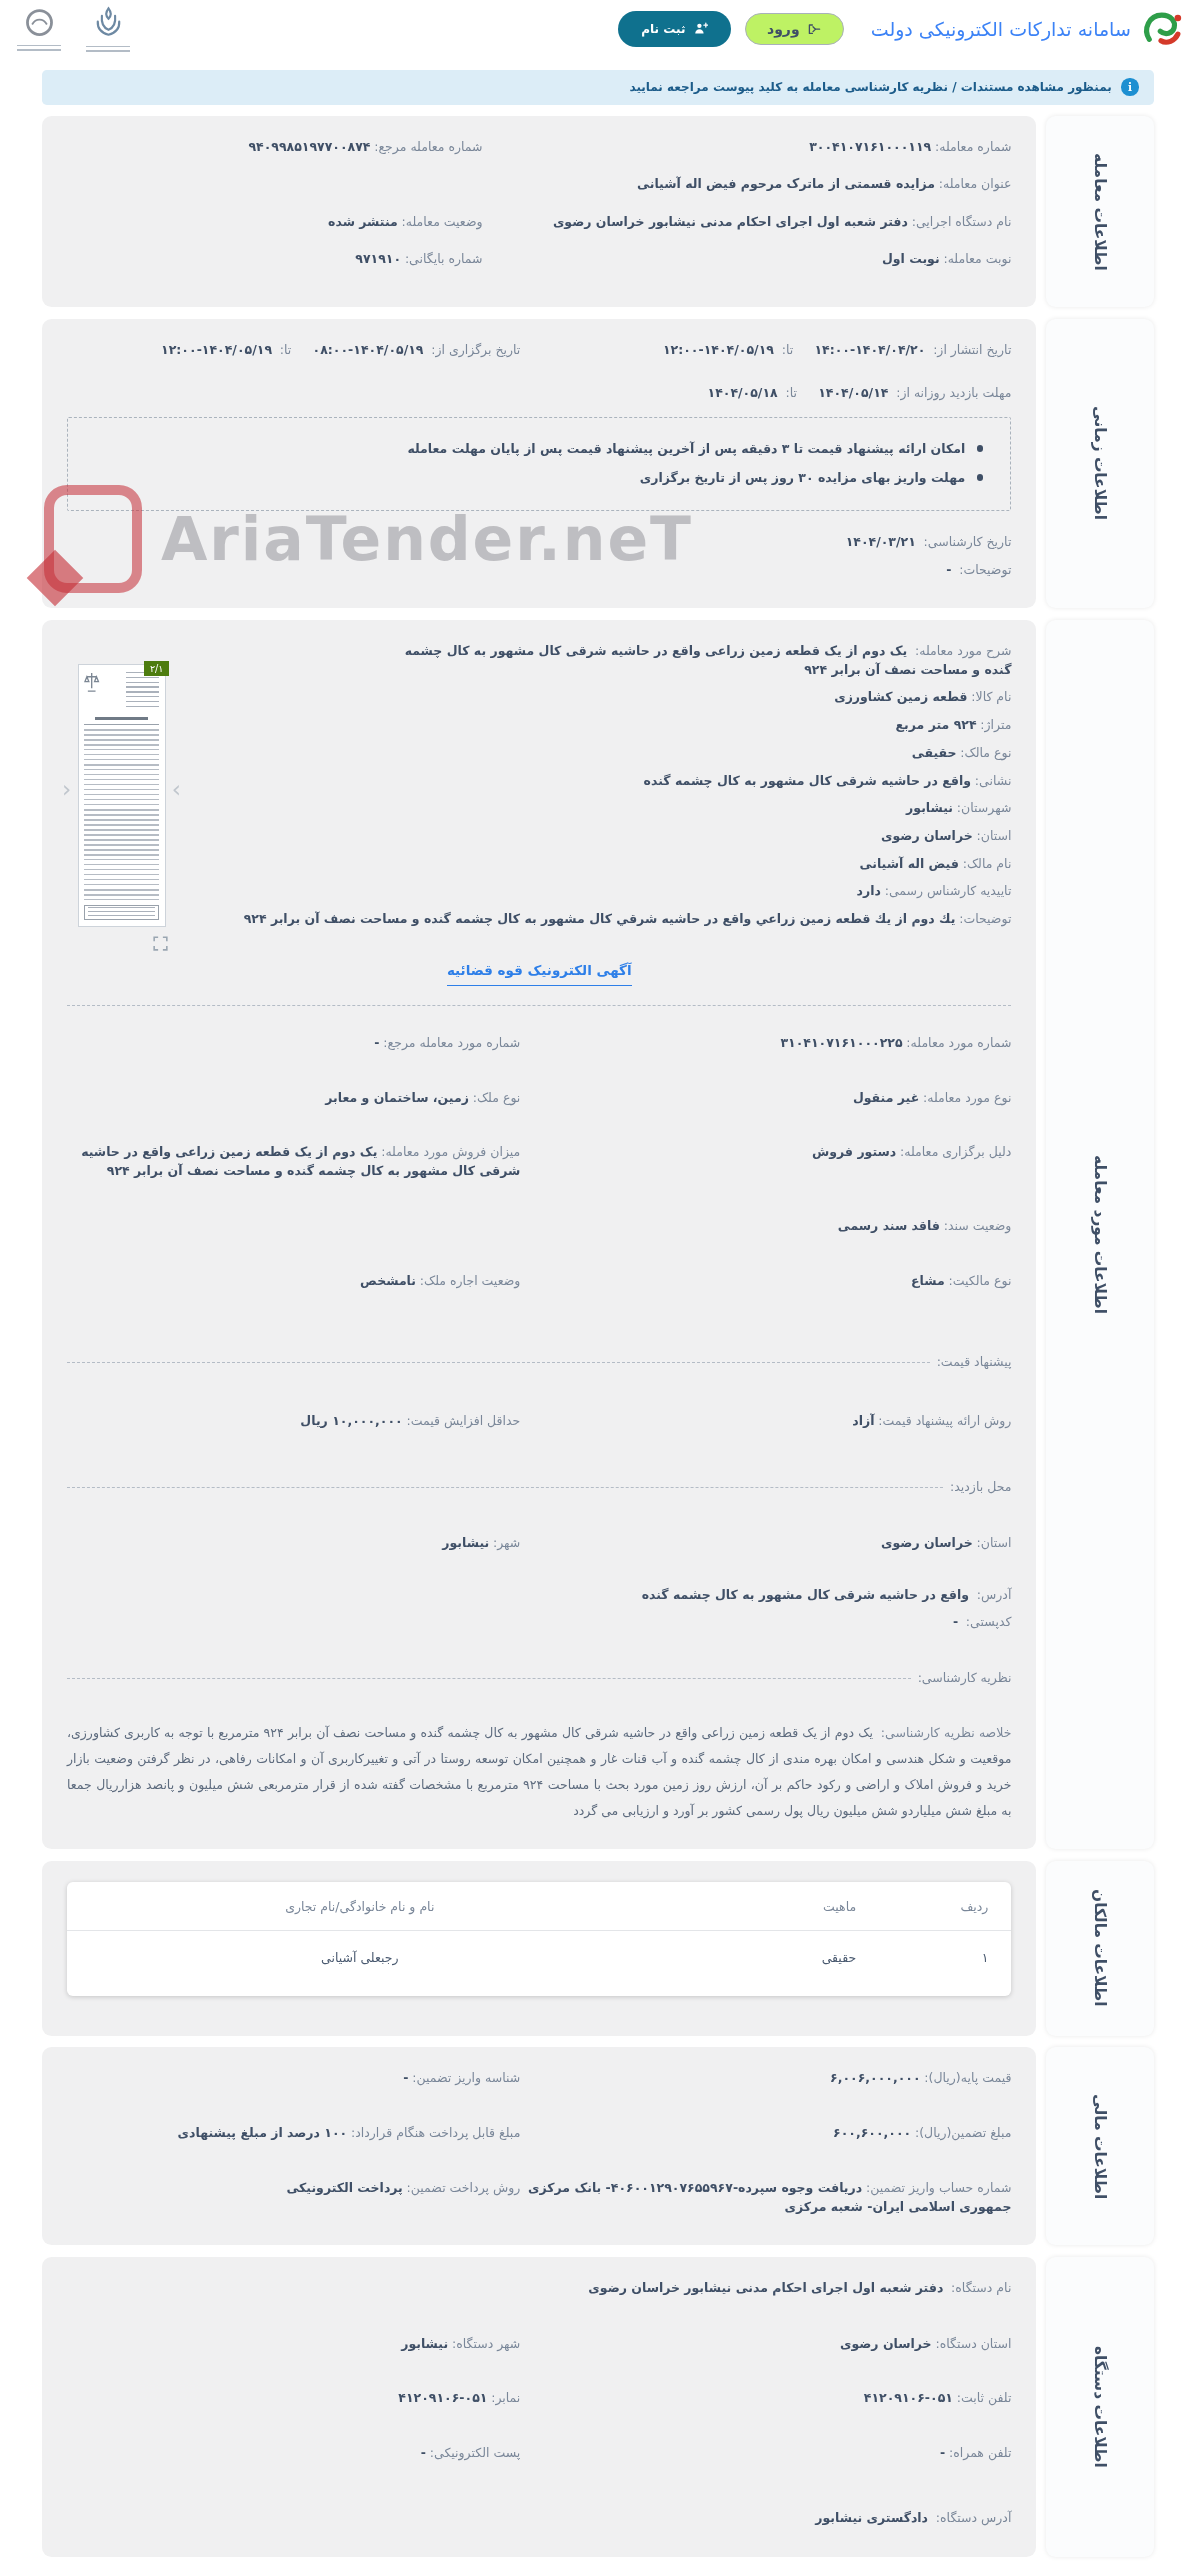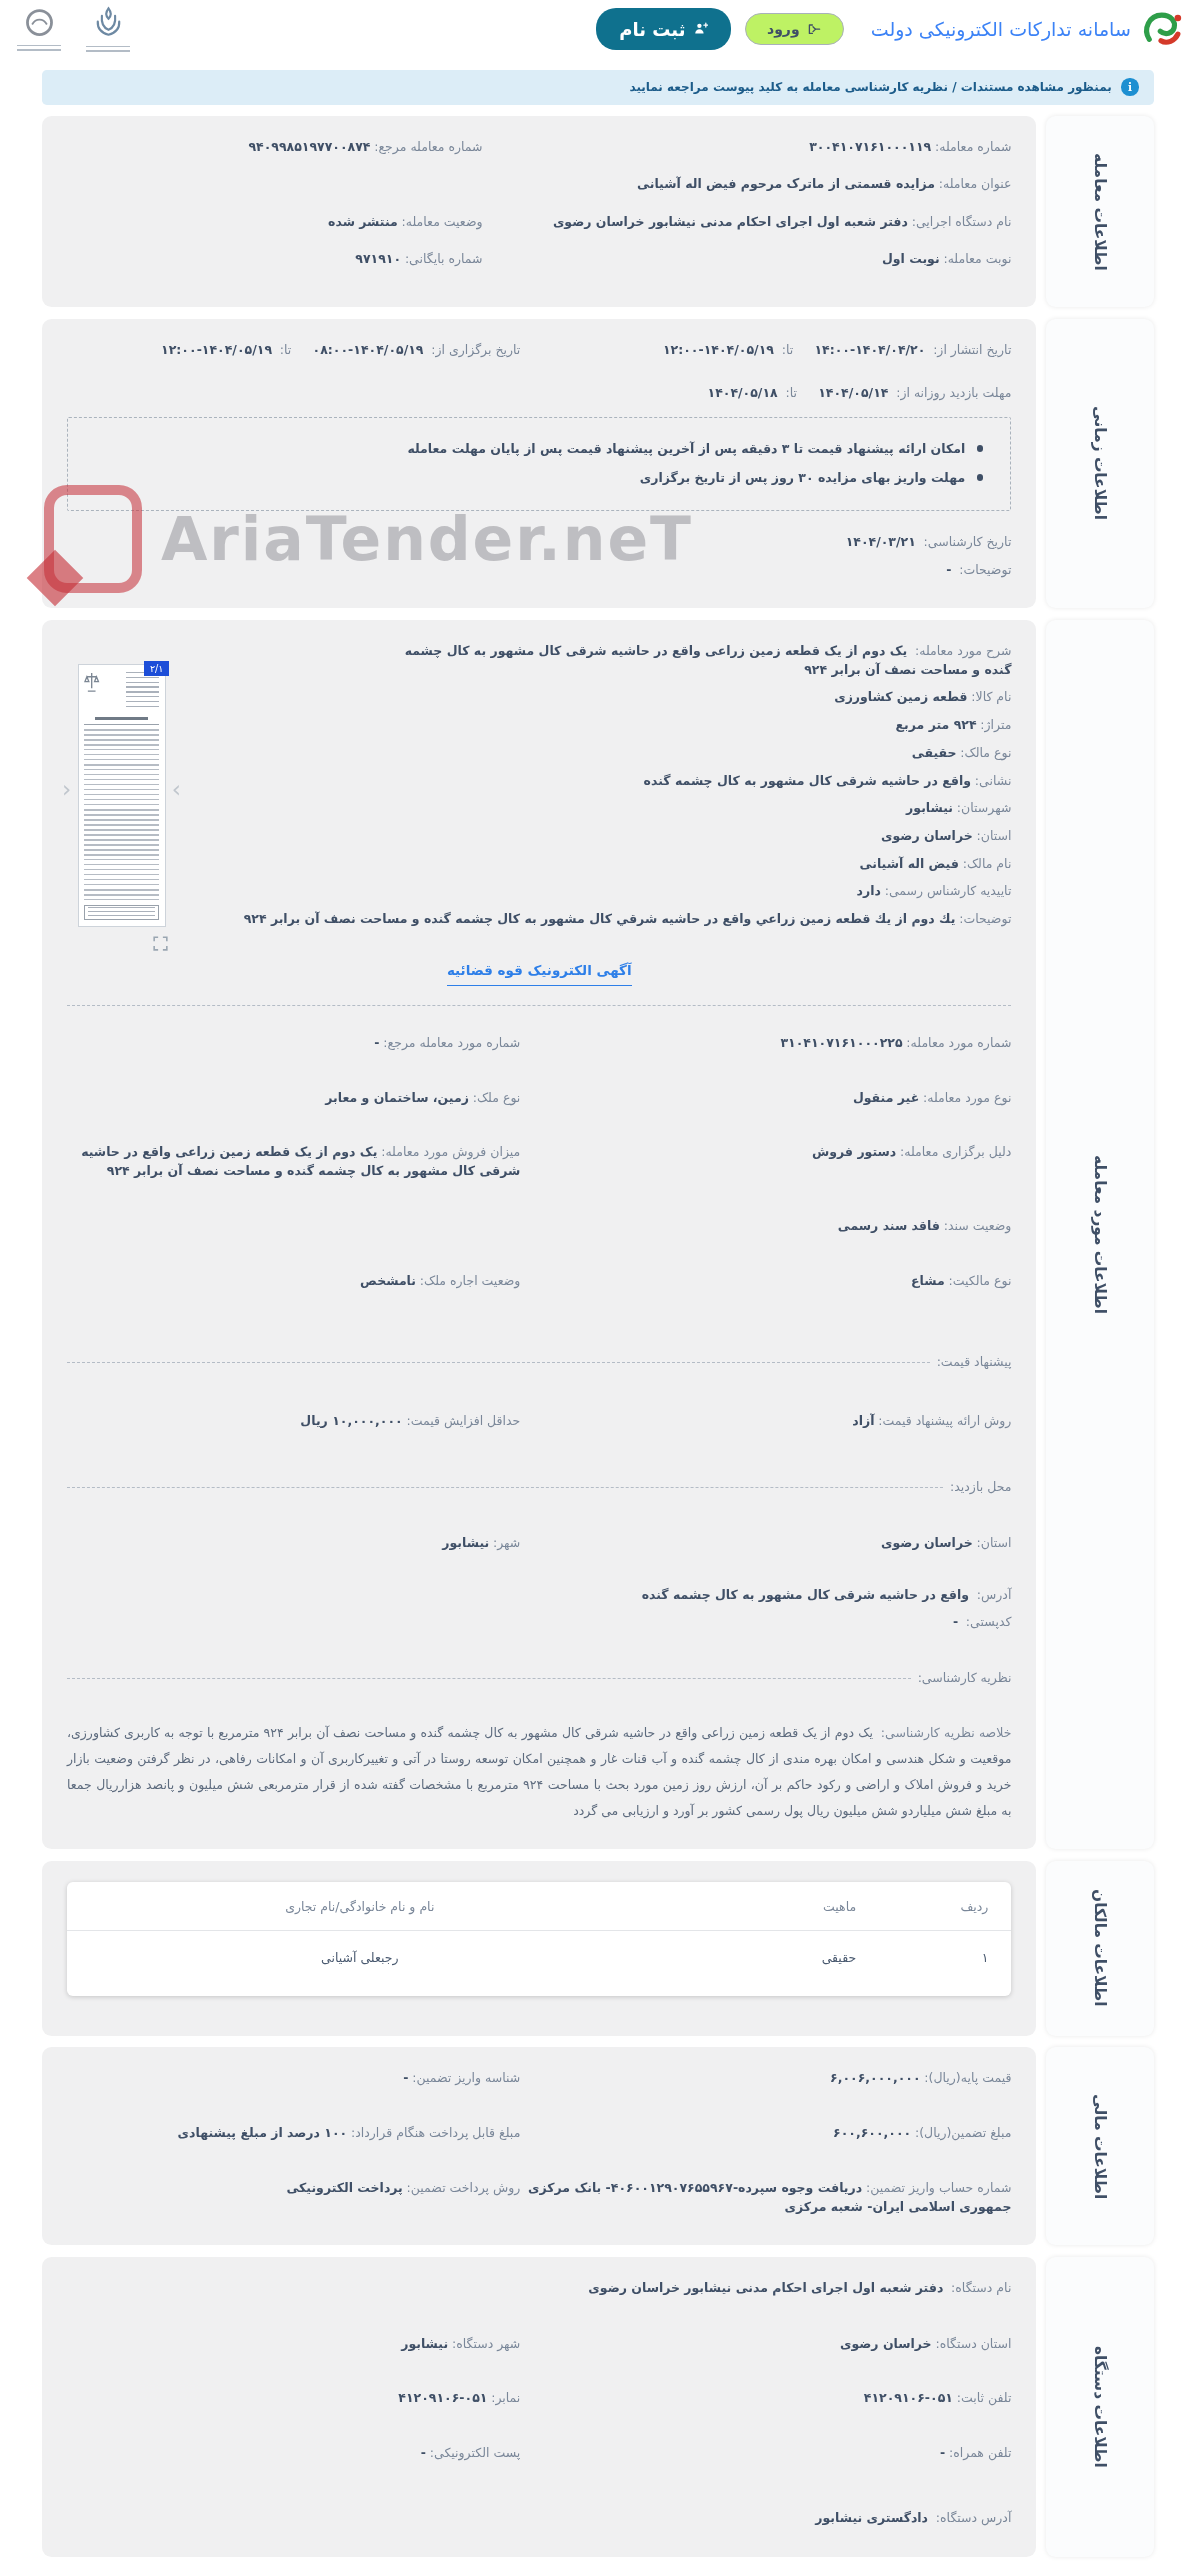--- a/index.html
+++ b/index.html
@@ -8,21 +8,21 @@
   .page { position:relative; width:1196px; min-height:2576px; overflow:hidden; }
 
   
   .hdr { display:flex; align-items:center; height:58px; padding:0 13.5px 0 9.6px; background:#fff; }
   .brand { display:flex; align-items:center; gap:7.7px; }
   .brand-title { font-size:19px; color:#3b82f6; }
   .pill-login { display:flex; align-items:center; gap:7.7px; margin-right:27px; background:#bef264;
     border:1px solid #a9b1ba; border-radius:17.3px; padding:6.7px 21px; font-size:14px; font-weight:700;
     color:#3f4f66; cursor:pointer; font-family:inherit; }
   .pill-register { display:flex; align-items:center; gap:7.7px; margin-right:13.5px; background:#0f718e;
-    border:none; border-radius:20px; padding:10.6px 23px; font-size:18px; font-weight:700; color:#fff;
+    border:none; border-radius:20px; padding:10.6px 23px; font-size:12px; font-weight:700; color:#fff;
     cursor:pointer; font-family:inherit; }
   .gov { display:flex; align-items:flex-start; gap:25px; margin-right:auto; padding-left:7.7px; }
   .gov .lg { display:flex; flex-direction:column; align-items:center; gap:2.9px; }
   .microcap { width:44px; height:7.7px;
     background:repeating-linear-gradient(to bottom,#b3bcc6 0 1.3px, transparent 1.3px 4.2px); }
 
   
   .banner { display:flex; align-items:center; gap:9.6px; margin:11.5px 42px 0; height:35px;
     background:#dcedf7; border-radius:4.8px; padding:0 15.4px; color:#1c5c8a; font-size:12px; font-weight:700; }
   .info-i { flex:0 0 auto; width:17.3px; height:17.3px; border-radius:50%; background:#1d8fd1; color:#fff;
@@ -64,21 +64,21 @@
   .doc-top { display:flex; justify-content:space-between; height:42px; }
   .doc-stamp { width:33px; height:35px; margin-top:1.9px;
     background:repeating-linear-gradient(to bottom,#aab1bb 0 1.4px, transparent 1.4px 4.8px); }
   .doc-title { height:2.9px; width:72%; background:#707a86; margin:4.8px auto 3.8px; }
   .doc-rule { border-top:1px solid #99a1ab; }
   .doc-body { flex:1; margin-top:3.8px;
     background:repeating-linear-gradient(to bottom,#b6bcc4 0 1.5px, transparent 1.5px 5px); }
   .doc-caption { height:15.4px; border:1px solid #99a1ab; margin-top:4.8px; padding:1.9px 2.9px; }
   .doc-caption div { height:100%;
     background:repeating-linear-gradient(to bottom,#aab1bb 0 1.4px, transparent 1.4px 3.8px); }
-  .page-badge { position:absolute; top:-2.9px; right:-3.8px; background:#1d4ed8; color:#fff; font-size:9.6px;
+  .page-badge { position:absolute; top:-2.9px; right:-3.8px; background:#4d7c0f; color:#fff; font-size:9.6px;
     padding:1px 5.8px; line-height:13.5px;margin-left:24px; }
   .car-arrow { position:absolute; top:46%; font-size:23px; color:#c0c6cd; cursor:pointer; line-height:9.6px; }
   .car-arrow.prev { right:-15.4px; }
   .car-arrow.next { left:-15.4px; }
   .expand-btn { margin:7.7px 9.6px 0 auto; width:19px; height:19px; cursor:pointer; }
 
   .jlink-wrap { text-align:center; margin-top:33px; }
   .jlink { color:#2e7fe8; font-size:13.5px; font-weight:700; text-decoration:none; border-bottom:1.9px solid #2e7fe8;
     padding-bottom:6.7px; cursor:pointer; }
 

